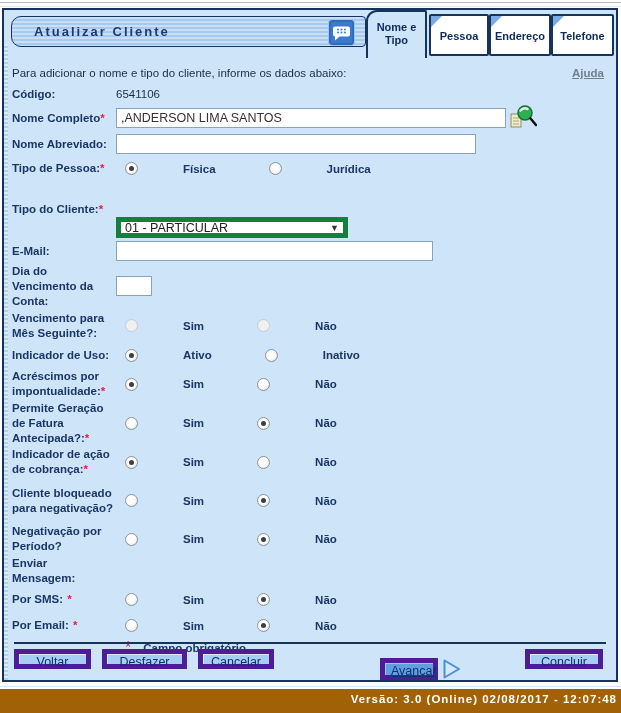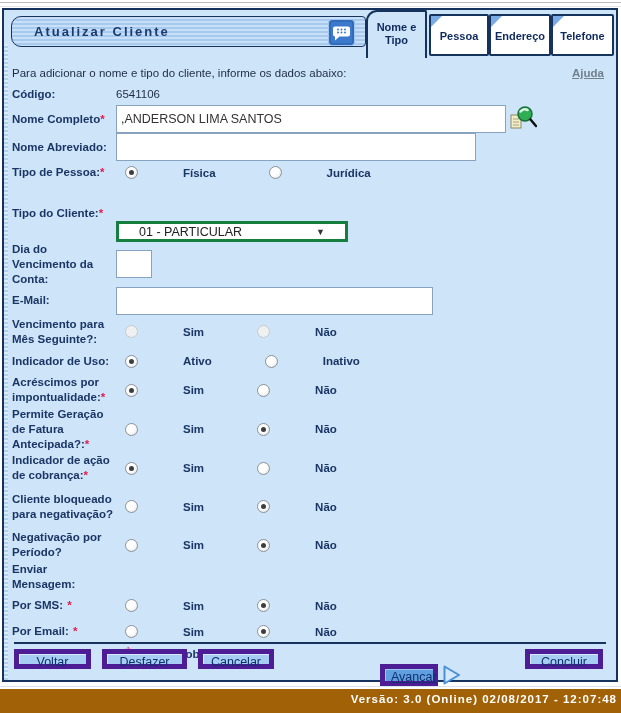--- a/index.html
+++ b/index.html
@@ -53,27 +53,27 @@
   .row { display:flex; align-items:center; }
   .lbl { width:104px; flex:none; font-weight:bold; font-size:11.5px; color:#1b3665; line-height:1.3; }
   .lbl.narrow { width:104px; padding-right:34px; }
   .lbl.dia { padding-right:16px; }
   .req { color:#e8174b; }
   .req.sp { margin-left:4px; }
   .field { display:flex; align-items:center; flex:1; }
   .field.rads { padding-left:9px;gap:40px; }
   .plain { font-size:11.5px; color:#1d2c44; }
   .txt {
-    height:28px; border:1px solid #88a3c0; background:#fff; font-size:12.5px;
+    height:20px; border:1px solid #88a3c0; background:#fff; font-size:12.5px;
     color:#333; padding:1px 4px; font-family:"Liberation Sans", sans-serif;
   }
   .selbox {
-    width:232px; height:21px; background:#fff; border:3px solid #15803d;
+    width:232px; height:21px; background:#fff; border:5px solid #15803d;
     display:flex; align-items:center; font-size:12.5px; color:#222;
-    padding:0 20px; cursor:pointer;margin-top:37px;
+    padding:0 4px; cursor:pointer;margin-top:37px;
   }
   .selarrow { margin-left:auto; font-size:9px; color:#333; }
   .rb {
     width:13px; height:13px; border-radius:50%; border:1px solid #8e9297;
     background:radial-gradient(circle at 35% 35%, #ffffff 45%, #d6d9dc);
     position:relative; margin-right:5px; flex:none; cursor:pointer;
   }
   .rb.on::after { content:""; position:absolute; left:3px; top:3px; width:5px; height:5px; border-radius:50%; background:#3c3f42; }
   .rb.dis { border-color:#c6cacd; background:#eef0f2; }
   .rlab { font-weight:bold; font-size:11.5px; color:#1b3665; margin-right:13px; cursor:pointer; }
@@ -201,31 +201,31 @@
     <div class="row" style="min-height:26px">
       <div class="lbl"><span>Tipo do Cliente:</span><span class="req">*</span></div>
       <div class="field">
         <div class="selbox">
           <span>01 - PARTICULAR</span>
           <span class="selarrow">▼</span>
         </div>
       </div>
     </div>
 
+    <div class="row" style="min-height:26px">
+      <div class="lbl">E-Mail:</div>
+      <div class="field">
+          <input class="txt" style="width: 317px;" value="">
+        </div>
+    </div>
+
     <div class="row" style="min-height:42px">
       <div class="lbl dia">Dia do Vencimento da Conta:</div>
       <div class="field">
           <input class="txt" style="width: 36px;" value="">
-        </div>
-    </div>
-
-    <div class="row" style="min-height:26px">
-      <div class="lbl">E-Mail:</div>
-      <div class="field">
-          <input class="txt" style="width: 317px;" value="">
         </div>
     </div>
 
     <div class="row" style="min-height:34px">
       <div class="lbl">Vencimento para Mês Seguinte?:</div>
       <div class="field rads">
         <span class="rb dis"></span>
         <span class="rlab">Sim</span>
         <span class="rb dis"></span>
         <span class="rlab">Não</span>

